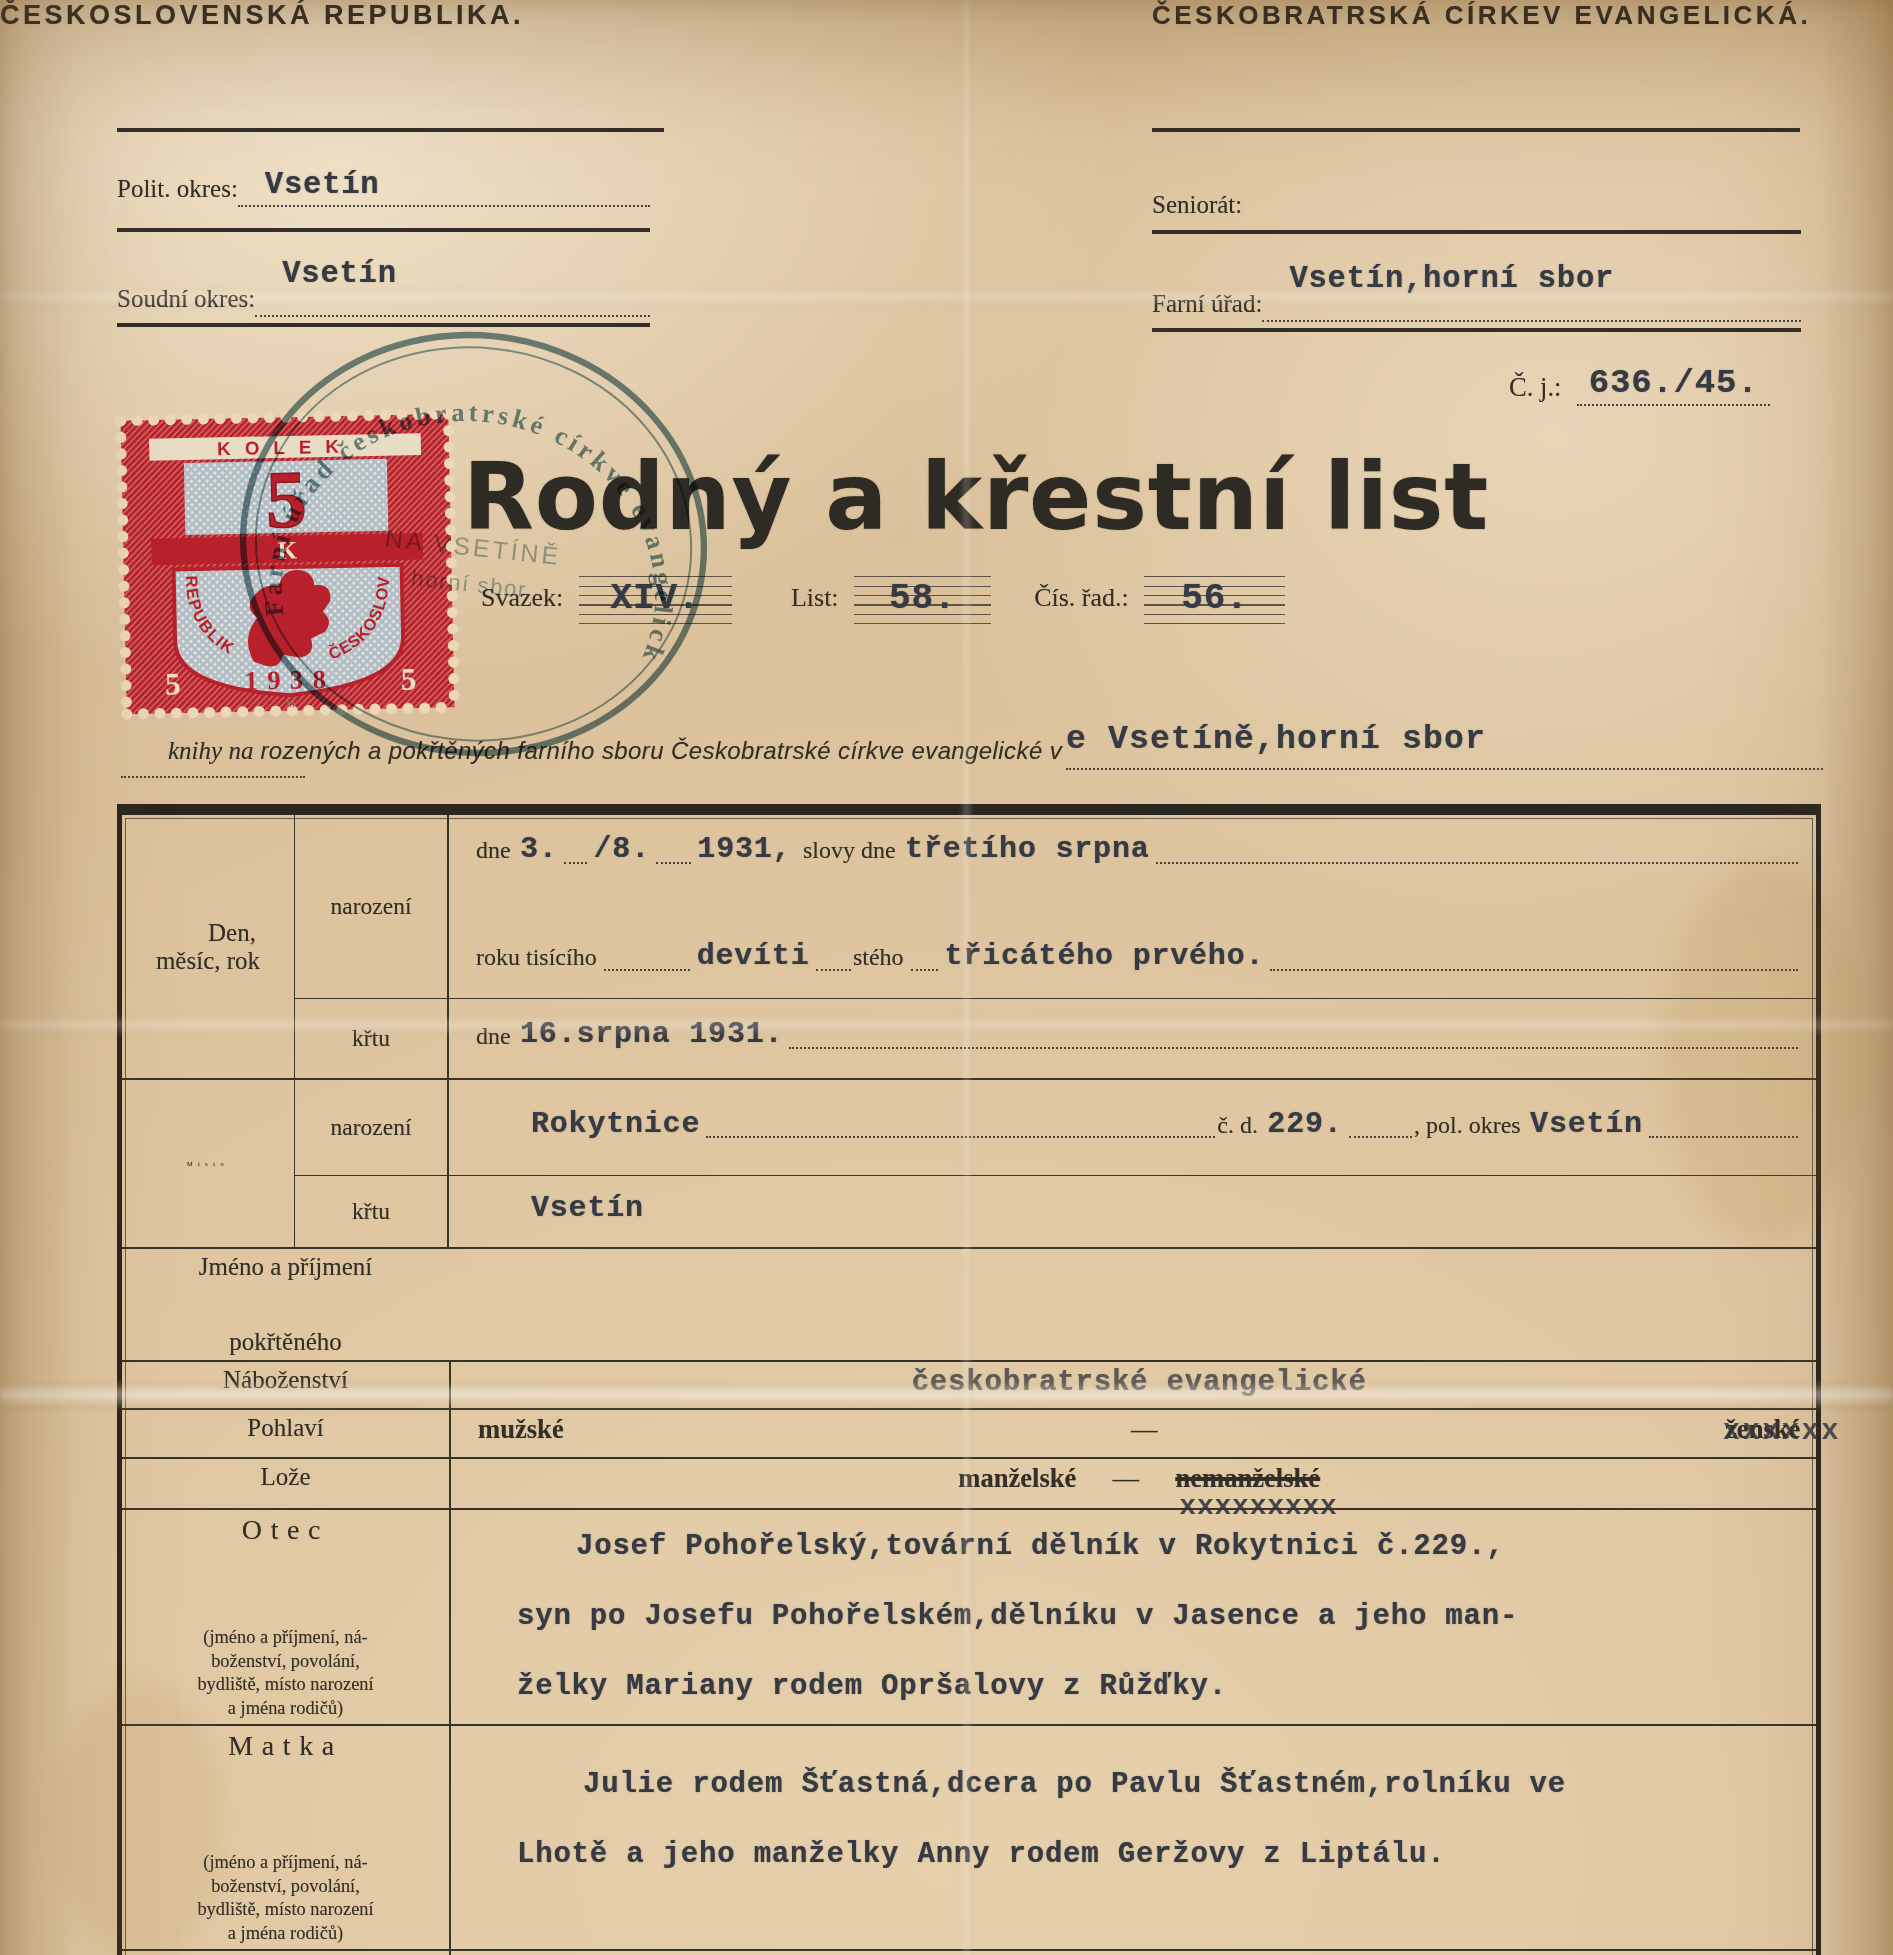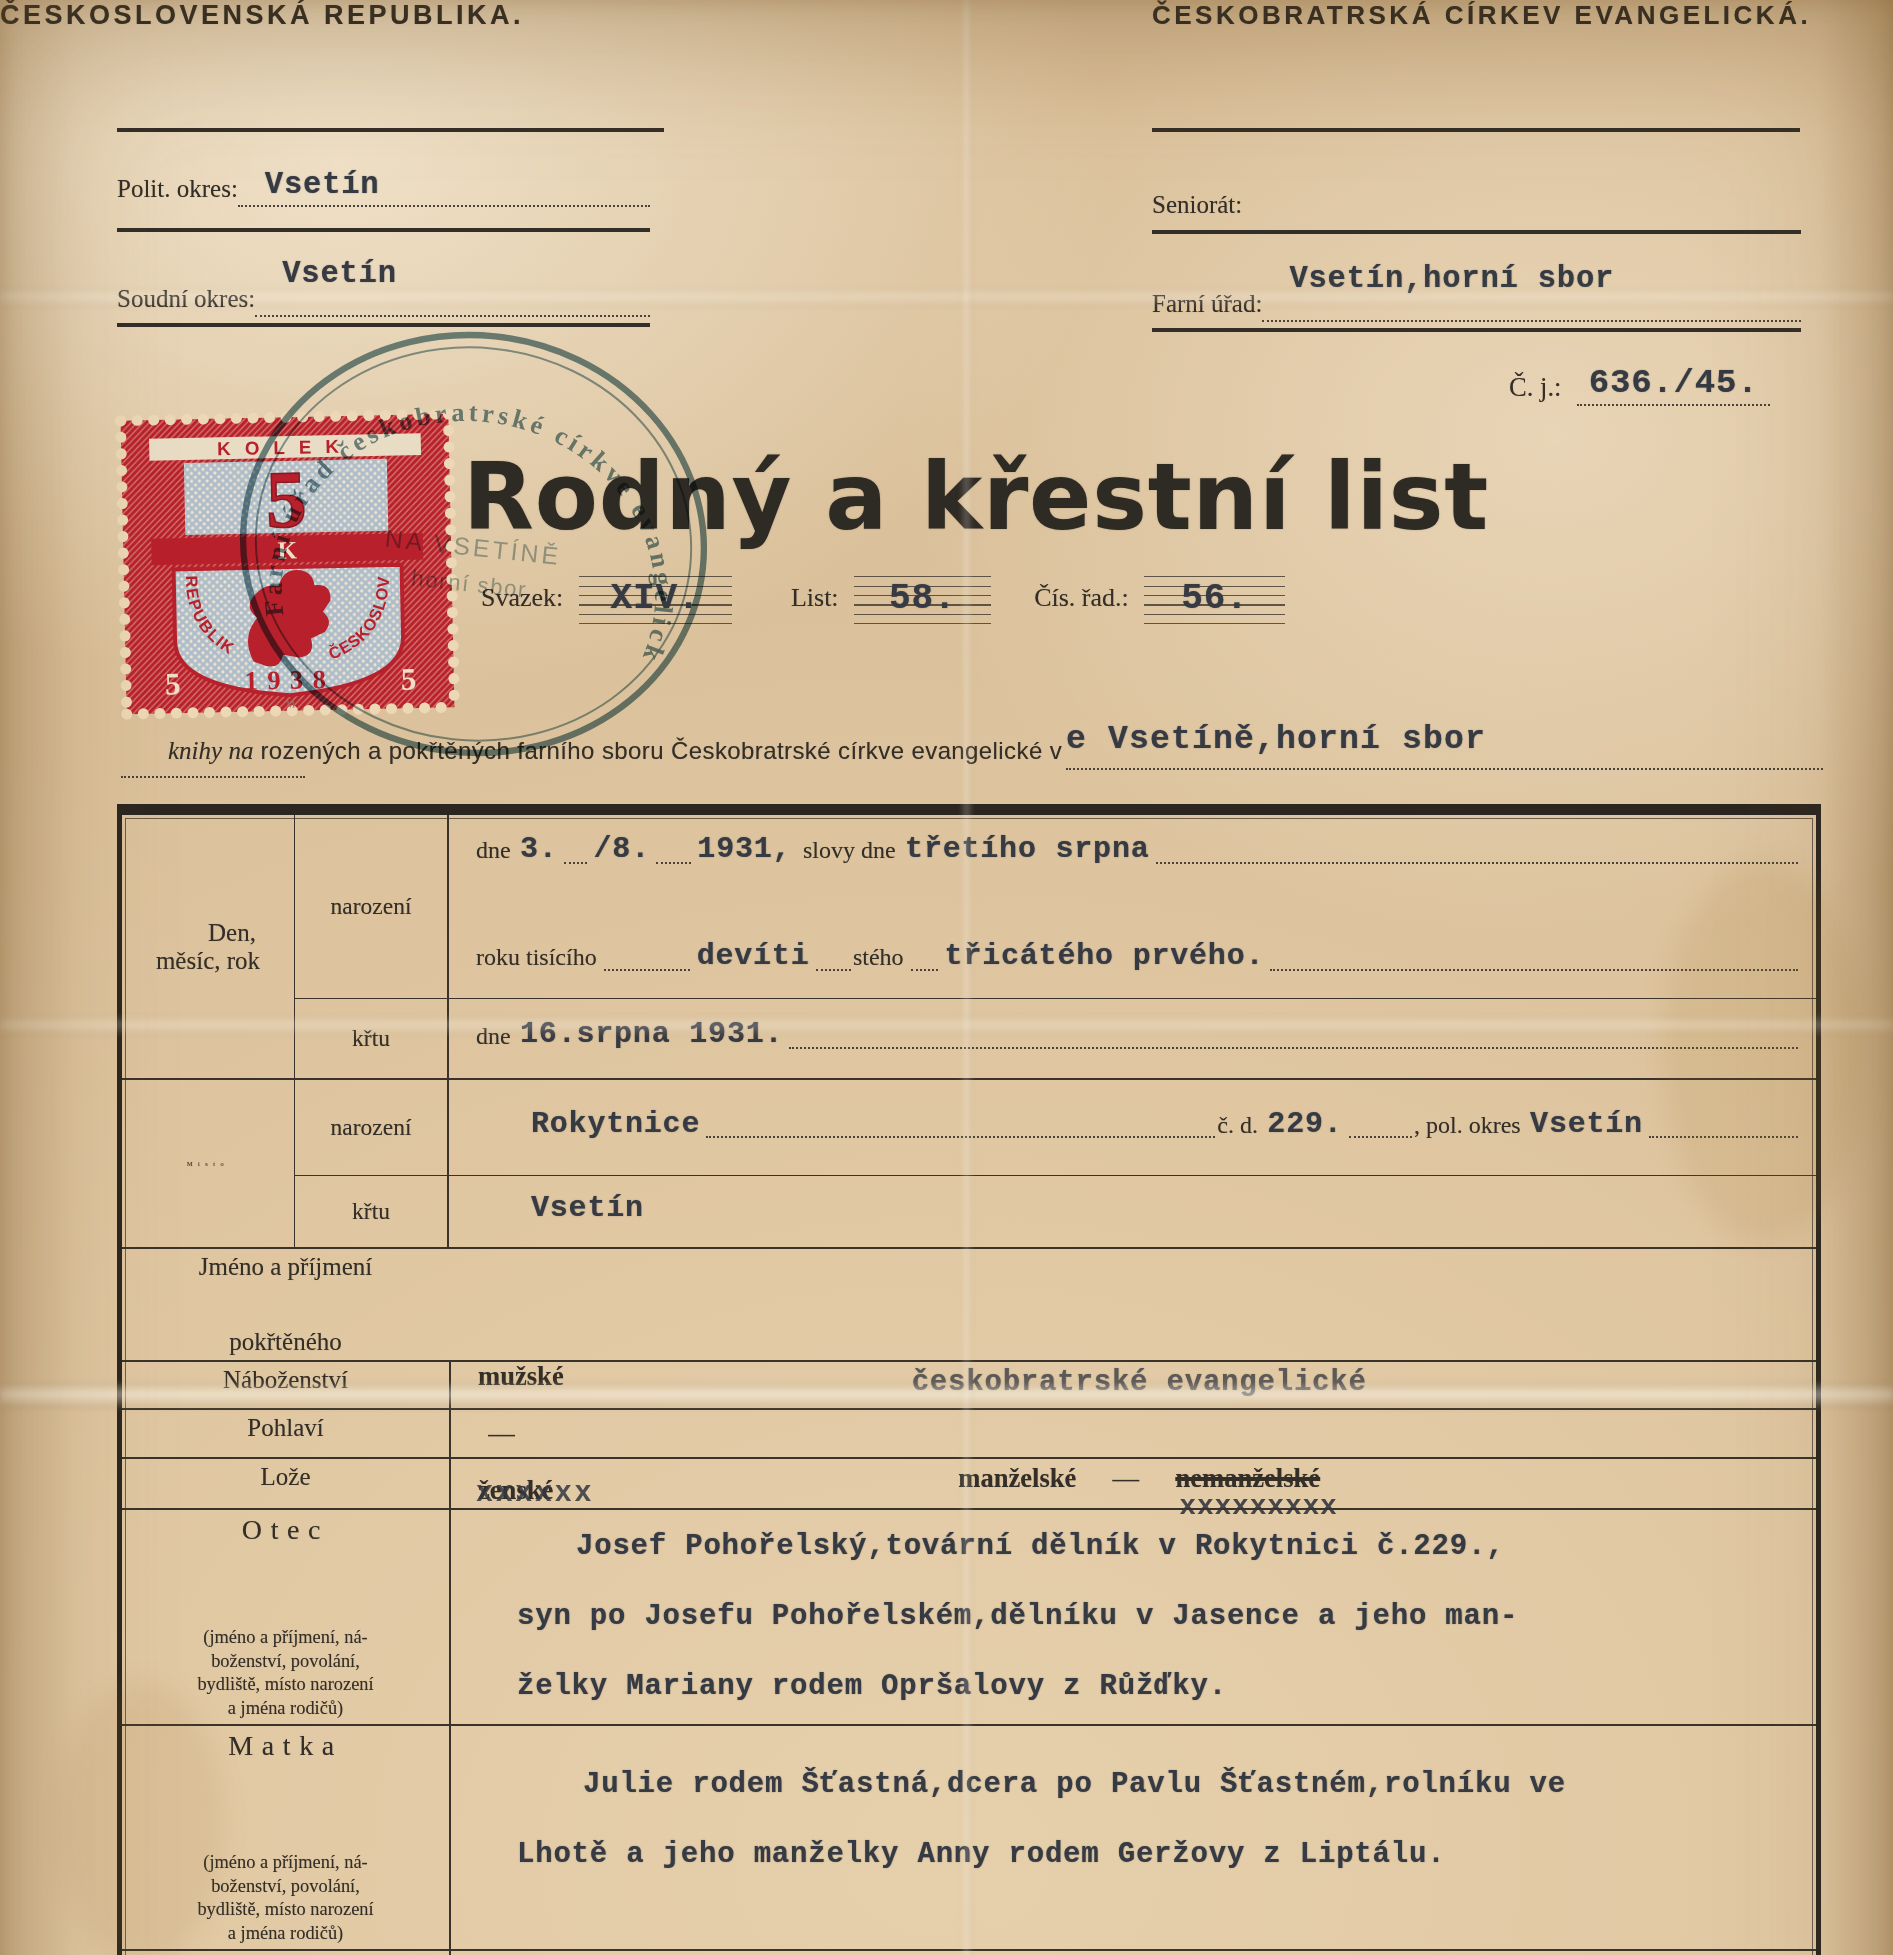--- a/index.html
+++ b/index.html
@@ -53,21 +53,21 @@
   .series .lab{font-size:26px;white-space:nowrap;}
   .ruled{position:relative;height:61px;margin-left:15.6px;
     background:repeating-linear-gradient(180deg, rgba(0,0,0,0) 0 8.2px, rgba(62,55,45,.8) 8.2px 9.4px);}
   .ruled .typed{position:absolute;inset:0;display:flex;align-items:center;justify-content:center;font-size:36px;}
   .gap1{width:59px;} .gap2{width:43px;}
 
   
   .register{position:absolute;left:168px;top:731px;width:1655px;display:flex;align-items:flex-end;z-index:12;}
   .register .it{font-style:italic;font-size:25px;padding-bottom:4.7px;white-space:nowrap;}
   .register .pp{font-family:"Liberation Sans","DejaVu Sans",sans-serif;font-size:24px;letter-spacing:0.4px;
-    padding:0 3.9px 4.7px 7px;white-space:nowrap;}
+    padding:0 3.9px 4.7px 7px;white-space:nowrap;font-style:italic;}
   .register .fillwrap{flex:1;border-bottom:2px dotted #4a4238;display:flex;}
   .register .typed{font-size:33px;position:relative;top:-10.2px;letter-spacing:1.2px;}
 
   
   .cert-table{position:absolute;left:117px;top:804px;width:1704px;height:1436px;z-index:12;
     border:5.5px solid #2b2620;border-top-width:11.7px;box-sizing:border-box;
     display:flex;flex-direction:column;}
   .cert-table::before{content:"";position:absolute;inset:3.1px;border:1.6px solid rgba(43,38,32,.65);pointer-events:none;}
   .trow{display:flex;border-top:2px solid #39332b;box-sizing:border-box;position:relative;}
   .trow:first-child{border-top:none;}
@@ -333,21 +333,21 @@
       </div>
       <div class="ccell centerline" style="flex-direction:row;">
         <span class="typed tbl-typed faded">českobratrské evangelické</span>
       </div>
     </div>
 
     <div class="trow" style="height:49px;">
       <div class="lblcell">
         <span class="l1 printed">Pohlaví</span>
       </div>
-      <div class="ccell centerline" style="flex-direction:column;">
+      <div class="ccell centerline" style="flex-direction:row;justify-content:space-between;">
         <span class="optword printed">mužské</span>
         <span class="dashw printed">—</span>
         <span class="struckwrap">
           <span class="optword printed">ženské</span>
           <span class="xover">xxxxxx</span>
         </span>
       </div>
     </div>
 
     <div class="trow" style="height:51px;">

